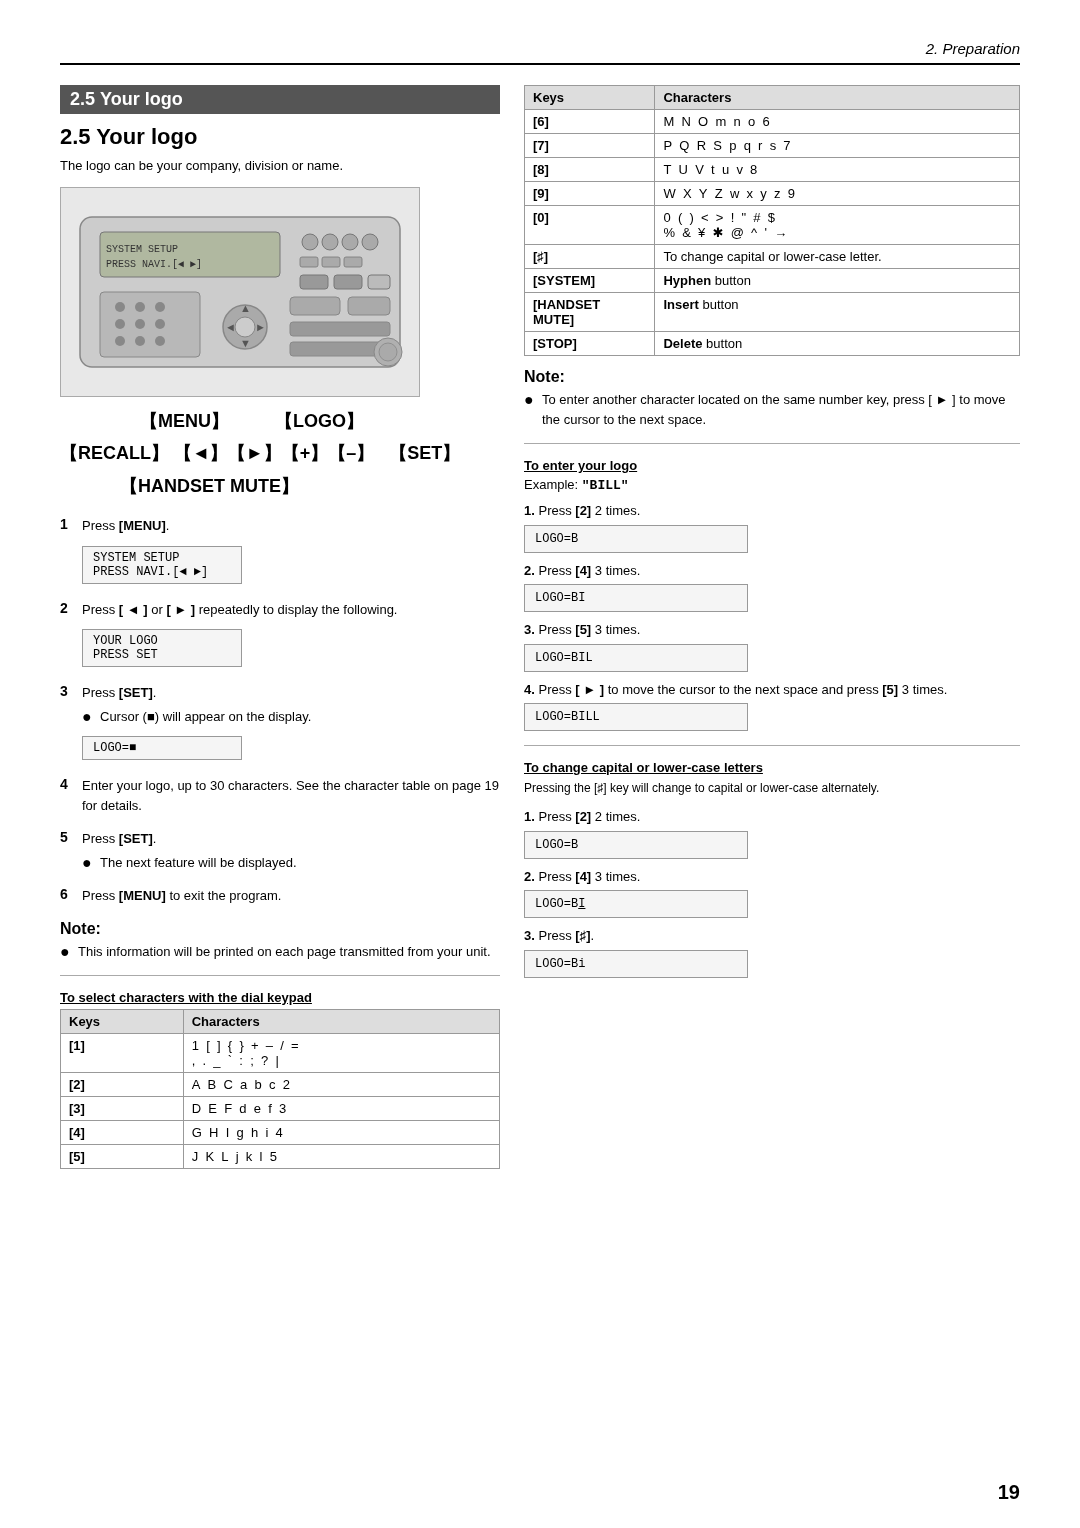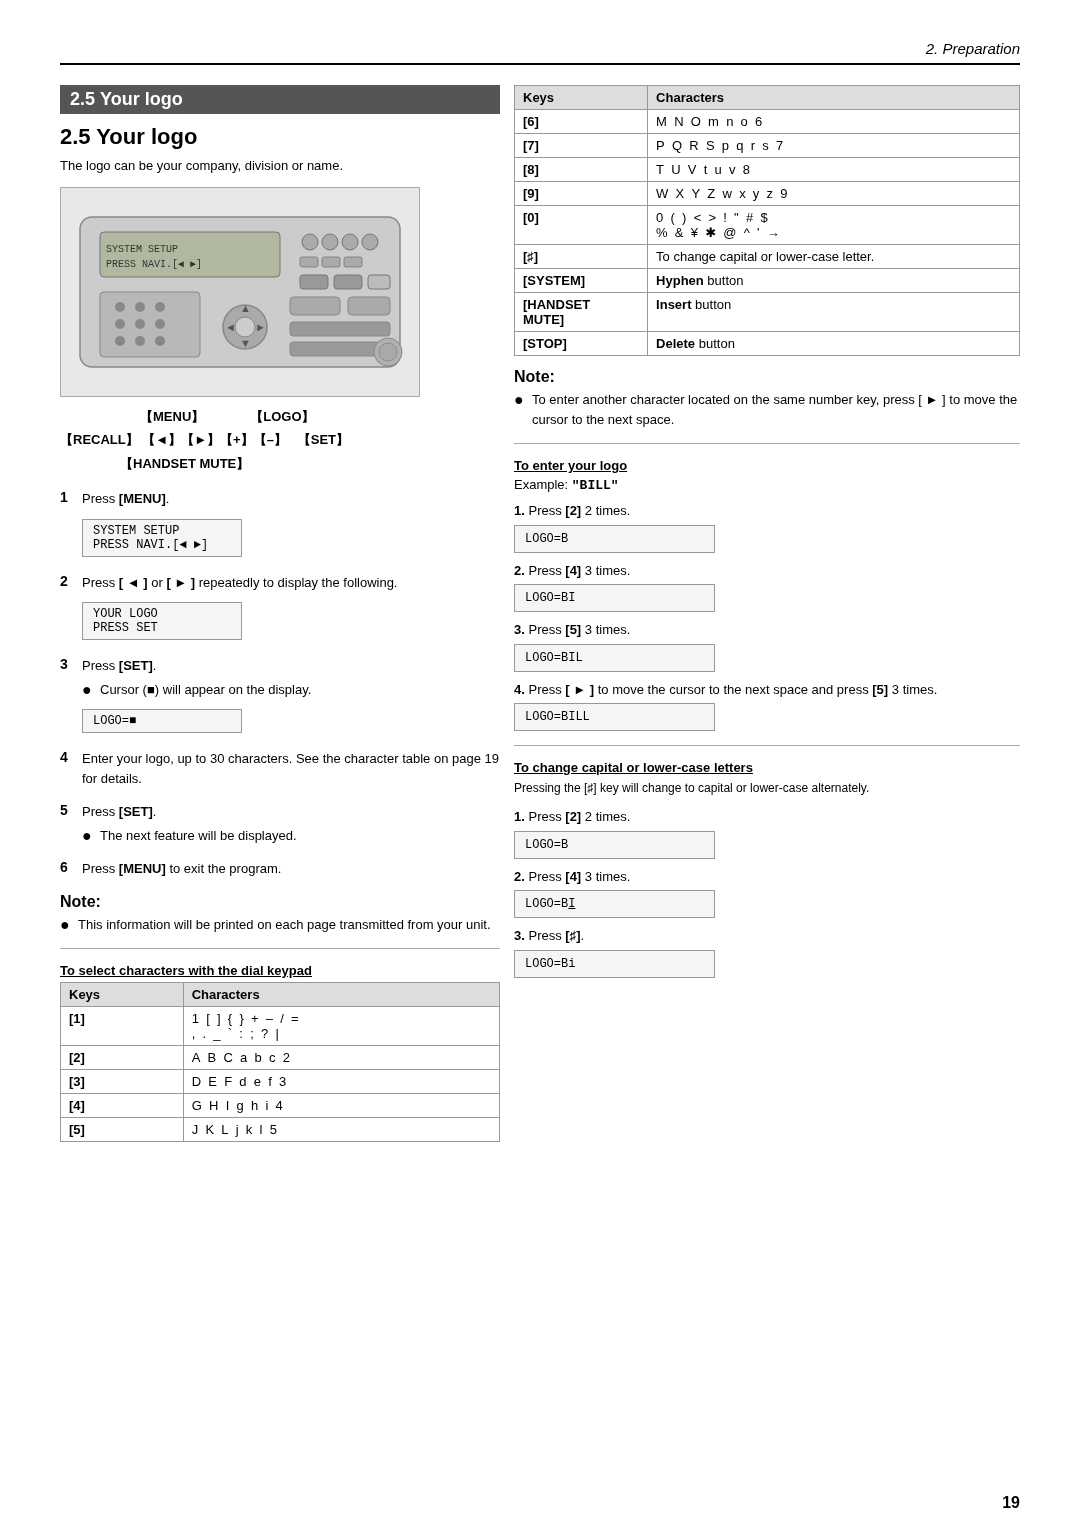--- a/index.html
+++ b/index.html
@@ -29,21 +29,21 @@
     }
     .page-header-title {
       font-style: italic;
       font-size: 15px;
       font-weight: normal;
     }
 
     
     .columns {
       display: flex;
-      gap: 14px;
+      gap: 24px;
     }
     .col-left {
       width: 440px;
       flex-shrink: 0;
     }
     .col-right {
       flex: 1;
     }
 
     
@@ -78,21 +78,21 @@
       justify-content: center;
       overflow: hidden;
     }
     .device-svg {
       width: 340px;
       height: 190px;
     }
 
     
     .device-labels {
-      font-size: 13px;
+      font-size: 18px;
       margin-bottom: 14px;
       line-height: 1.8;
     }
     .device-labels .row {
       display: flex;
       align-items: baseline;
       gap: 6px;
     }
 
     
@@ -127,21 +127,21 @@
       min-width: 160px;
     }
     .display-box-wide {
       font-family: 'Courier New', Courier, monospace;
       font-size: 12px;
       border: 1px solid #999;
       background: #f5f5f5;
       padding: 4px 10px;
       margin: 4px 0;
       display: block;
-      width: 201px;
+      width: 224px;
     }
 
     
     .bullet-item {
       display: flex;
       gap: 6px;
       font-size: 13px;
       line-height: 1.5;
       margin-bottom: 4px;
     }
@@ -214,23 +214,23 @@
       margin-bottom: 8px;
       line-height: 1.5;
     }
     .right-step .step-label {
       font-weight: bold;
     }
 
     
     .page-number {
       position: absolute;
-      bottom: 16px;
+      bottom: 24px;
       right: 60px;
-      font-size: 16px;
+      font-size: 20px;
       font-weight: bold;
     }
 
     kbd {
       font-weight: bold;
       font-family: Arial, sans-serif;
     }
   </style>
 </head>
 <body>

